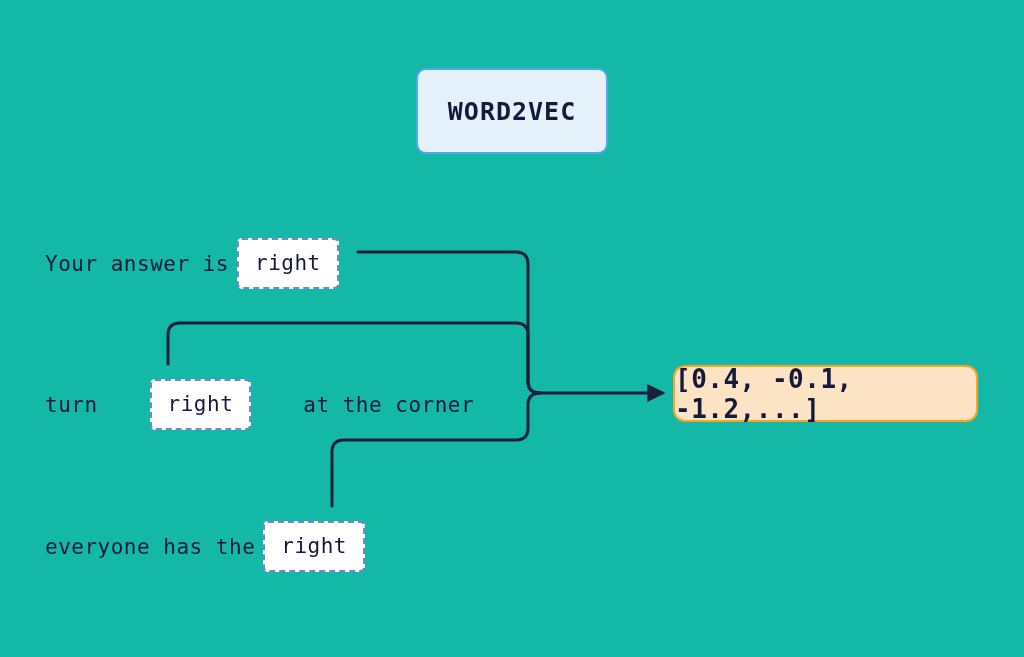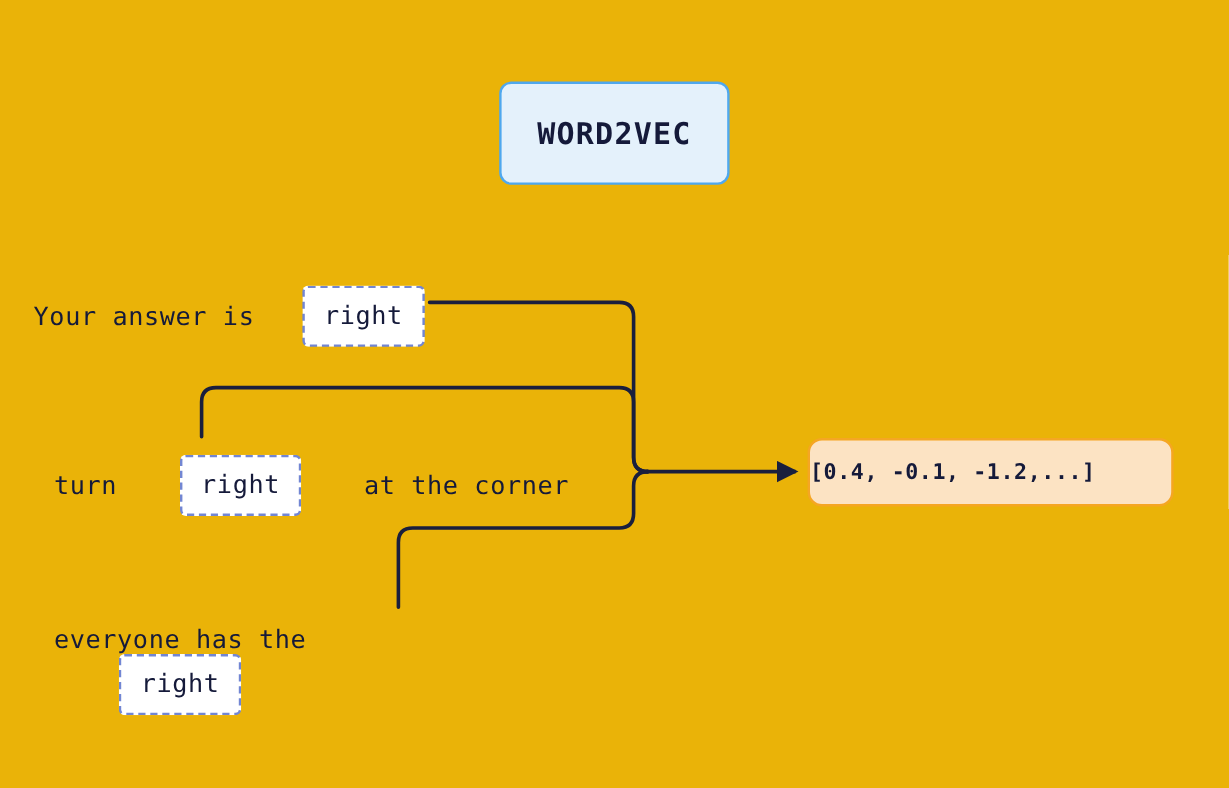--- a/index.html
+++ b/index.html
@@ -8,21 +8,21 @@
     padding: 0;
     background: #ffffff;
   }
   body {
     font-family: "DejaVu Sans Mono", "Liberation Mono", monospace;
   }
   #canvas {
     position: relative;
     width: 1024px;
     height: 657px;
-    background: #eab308;
+    background: #14b8a6;
     overflow: hidden;
   }
 
   
   #wires {
     position: absolute;
     left: 0;
     top: 0;
     width: 1024px;
     height: 657px;
@@ -70,40 +70,40 @@
     border: 2px dashed #7286D3;
     border-radius: 5px;
     background: #ffffff;
     color: #151a3a;
     padding: 13px 16px;
     margin: 0 8px;
     line-height: 1;
     text-align: center;
   }
 
-  .sentence-1 { left: 28px;  top: 238px; gap: 32px; }
+  .sentence-1 { left: 45px;  top: 238px; }
   .sentence-2 { left: 45px;  top: 379px; gap: 44px; }
-  .sentence-3 { left: 45px;  top: 521px; flex-direction: column; }
+  .sentence-3 { left: 45px;  top: 521px; }
 
   
   .vector-box {
     position: absolute;
     left: 673px;
     top: 365px;
     width: 305px;
     height: 57px;
     box-sizing: border-box;
     background: #FCE3C3;
     border: 2px solid #F5A623;
     border-radius: 12px;
     display: flex;
     align-items: center;
-    justify-content: flex-start;
+    justify-content: flex-end;
     color: #151a3a;
-    font-size: 18px;
+    font-size: 26px;
     font-weight: bold;
     letter-spacing: 0.5px;
   }
 </style>
 </head>
 <body>
 
 <div id="canvas">
 
   <svg id="wires" viewBox="0 0 1024 657">

